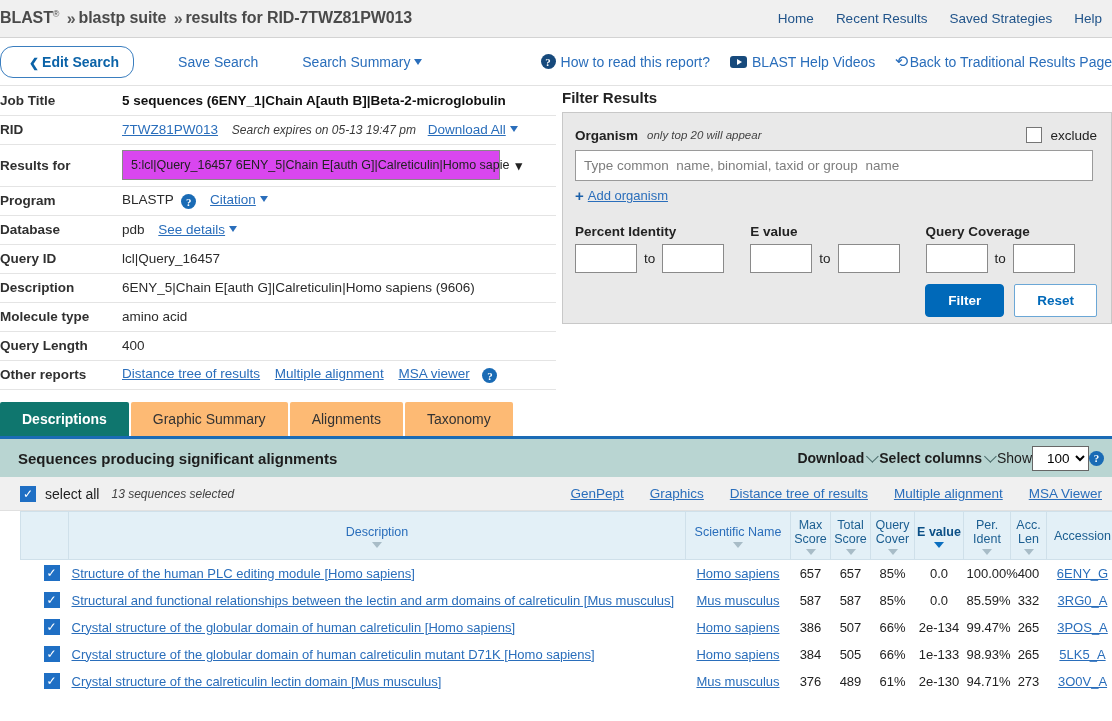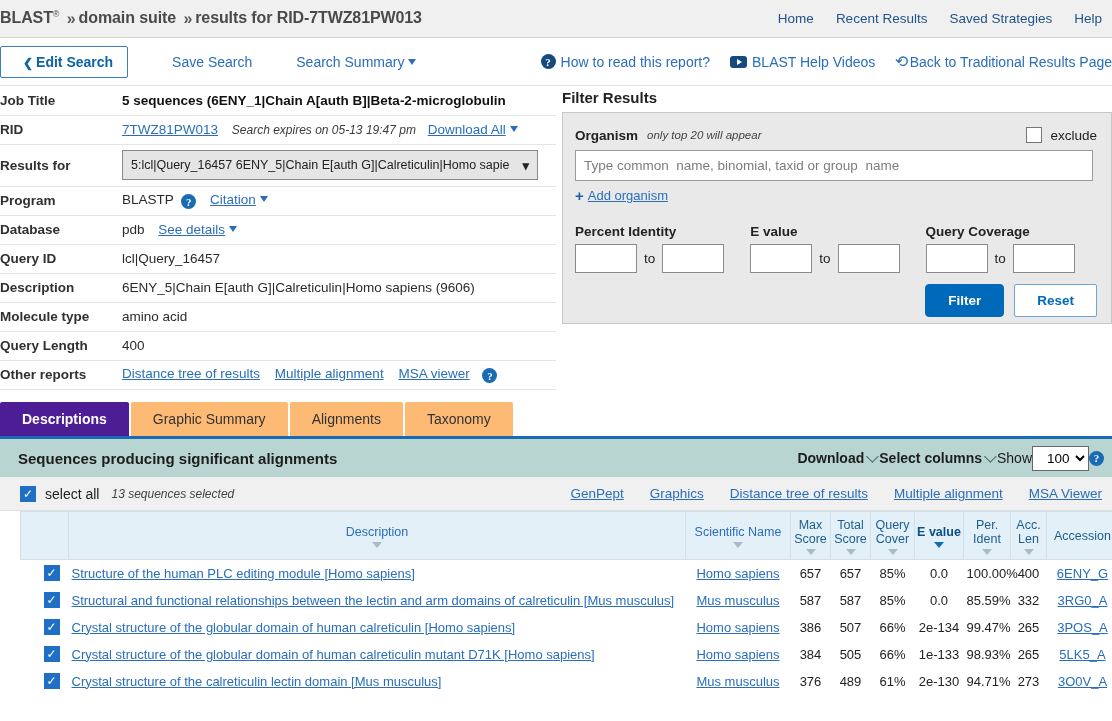--- a/index.html
+++ b/index.html
@@ -52,22 +52,22 @@
     display: flex;
     align-items: center;
     position: relative;
   }
   .edit-search-btn {
     border: 1px solid #3a7ebf;
     color: #0b63a8;
     background: #fff;
     font-weight: bold;
     font-size: 14px;
-    padding: 7px 14px 7px 22px;
-    border-radius: 2px;
+    padding: 7px 14px 7px 28px;
+    border-radius: 13px;
     cursor: pointer;
     white-space: nowrap;
     margin-left: 0px;
   }
   .edit-search-btn .chev { font-size: 12px; margin-right: 3px; }
   .act-link {
     font-size: 14px; color: #2a6ebb; margin-left: 44px;
     text-decoration: none; white-space: nowrap; cursor: pointer;
   }
   .caret-down {
@@ -115,21 +115,21 @@
     padding: 3px 4px 3px 0;
     vertical-align: middle;
     font-size: 13.5px;
   }
   .info-table td.k { width: 122px; font-weight: bold; color: #303030; }
   .info-table td.v { color: #2b2b2b; white-space: nowrap; overflow: hidden; }
   .jobtitle { font-weight: bold; font-size: 13.5px; color: #111; }
   .expires { font-style: italic; font-size: 12px; color: #3b3b3b; margin: 0 8px 0 10px; }
   .results-select {
     display: inline-flex; align-items: center; justify-content: space-between;
-    width: 416px; height: 30px; border: 1px solid #888; background: #e5e5e5;
+    width: 378px; height: 30px; border: 1px solid #888; background: #d946ef;
     font-size: 12.5px; padding: 0 8px; color: #222; cursor: pointer;
   }
   .sel-caret { font-size: 13px; font-weight: bold; margin-left: 6px; }
   .mini-gap { margin-left: 10px; }
 
   
   .filter-wrap { position: absolute; left: 562px; top: 0; width: 552px; }
   .filter-title { font-size: 15px; font-weight: bold; color: #222; margin: 3px 0 6px 0; }
   .filter-box {
     border: 1px solid #c8c8c8; background: #e9e9e9;
@@ -171,21 +171,21 @@
 
   
   .tabs-row {
     display: flex; align-items: flex-end; height: 36px;
     border-bottom: 3px solid #1a6bb5; margin-top: 4px;
   }
   .tab {
     font-size: 14px; padding: 9px 22px; background: #fdba74; color: #333;
     cursor: pointer; margin-right: 2px; border-radius: 2px 2px 0 0;
   }
-  .tab.active { background: #4c1d95; color: #fff; font-weight: bold; }
+  .tab.active { background: #0f766e; color: #fff; font-weight: bold; }
 
   
   .res-header {
     background: #b9d5d2; height: 38px; display: flex; align-items: center;
     padding: 0 8px 0 18px;
   }
   .res-title { font-weight: bold; font-size: 15px; color: #1d1d1d; }
   .res-tools { margin-left: auto; display: flex; align-items: center; }
   .res-tools .tool { font-size: 14px; font-weight: bold; color: #1d1d1d; cursor: pointer; display:flex; align-items:center; gap:6px;}
   .thin-caret {
@@ -236,21 +236,21 @@
   td.c { text-align: center; }
   td.desc a { font-size: 13px; }
   td.chk { text-align: center; width: 34px; }
 </style>
 </head>
 <body>
 
 <div class="topbar">
   <div class="brand">
     <span>BLAST</span><span class="reg">®</span>
-    <span class="sep">»</span><span>domain suite</span>
+    <span class="sep">»</span><span>blastp suite</span>
     <span class="sep">»</span><span>results for RID-7TWZ81PW013</span>
   </div>
   <div class="topnav">
     <a>Home</a>
     <a>Recent Results</a>
     <a>Saved Strategies</a>
     <a>Help</a>
   </div>
 </div>
 

